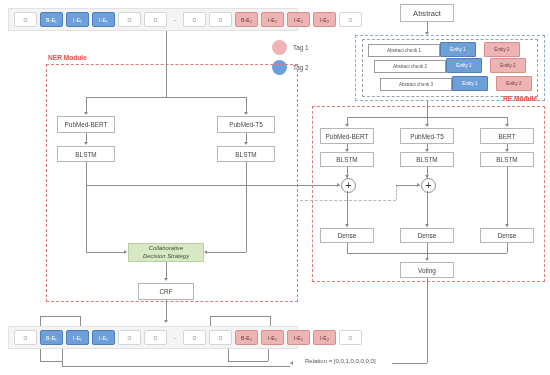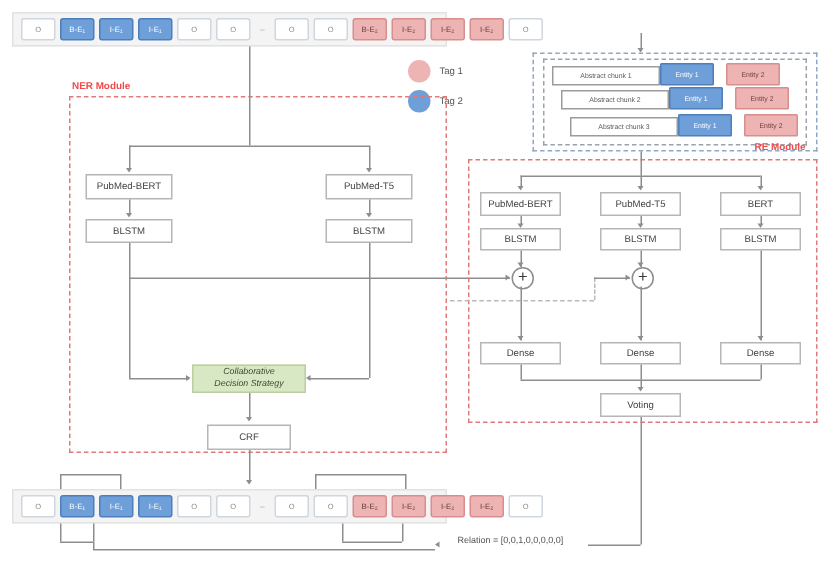--- a/index.html
+++ b/index.html
@@ -163,20 +163,21 @@
 
   <div class="ln v" style="left:40px;top:349px;height:12px;"></div>
   <div class="ln v" style="left:62px;top:349px;height:12px;"></div>
   <div class="ln h" style="left:40px;top:361px;width:22px;"></div>
   <div class="ln v" style="left:228px;top:349px;height:12px;"></div>
   <div class="ln v" style="left:268px;top:349px;height:12px;"></div>
   <div class="ln h" style="left:228px;top:361px;width:40px;"></div>
   <div class="ln h" style="left:62px;top:366px;width:228px;"></div>
   <div class="ln v" style="left:62px;top:361px;height:5px;"></div>
 
+  <div class="node abstract" style="left:400px;top:4px;width:54px;height:18px;">Abstract</div>
   <div class="ln v" style="left:427px;top:22px;height:12px;"></div>
   <div class="arw down" style="left:424.6px;top:32px;"></div>
 
   <div class="frame" style="left:355px;top:35px;width:190px;height:66px;"></div>
   <div class="frame inner" style="left:362px;top:39px;width:176px;height:58px;"></div>
 
   <div class="chunkbox" style="left:368px;top:44px;width:72px;height:13px;">Abstract chunk 1</div>
   <div class="entbox e1" style="left:440px;top:42px;width:36px;height:15px;">Entity 1</div>
   <div class="entbox e2" style="left:484px;top:42px;width:36px;height:15px;">Entity 2</div>
 

